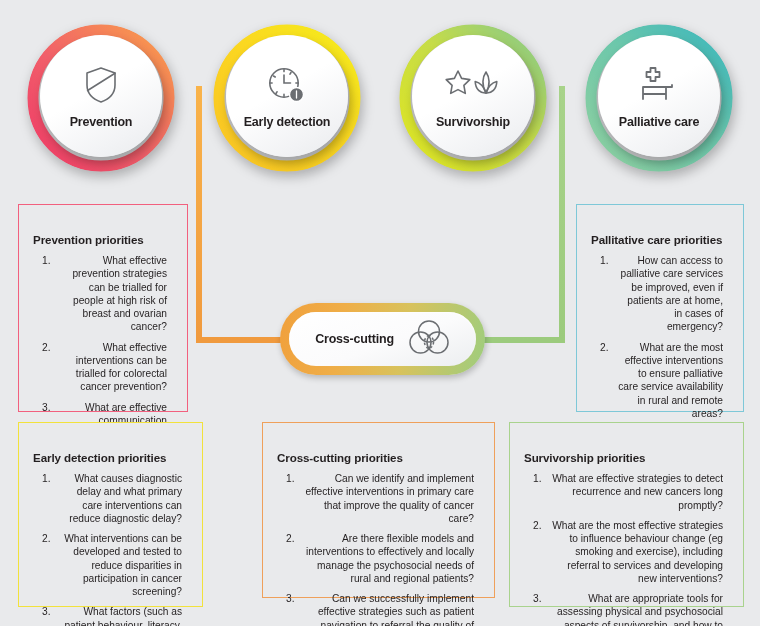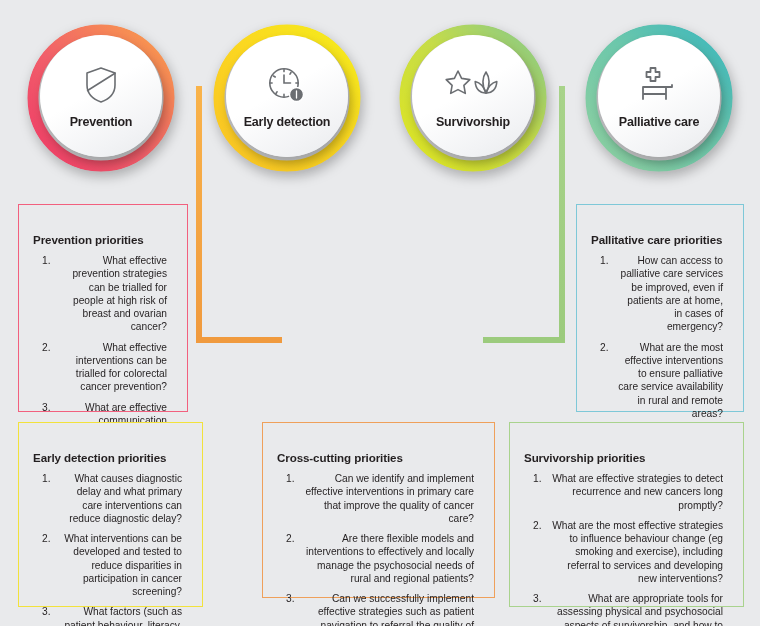--- a/index.html
+++ b/index.html
@@ -207,20 +207,34 @@
       <div class="node-icon">
         <svg width="40" height="38" viewBox="0 0 40 38" fill="none" stroke="#6b6e72" stroke-width="1.8" stroke-linejoin="round" stroke-linecap="round">
           <path d="M11.5 2 H16.5 V6 H20.5 V11 H16.5 V15 H11.5 V11 H7.5 V6 H11.5 Z"></path>
           <path d="M4 21 H27 V28 H4 Z M4 28 V33 M27 21 V33 M27 21 H33 V19"></path>
         </svg>
       </div>
       <div class="node-label">Palliative care</div>
     </div>
   </div>
 
+  <div id="cross-cutting-node">
+    <div class="pill-ring"></div>
+    <div class="pill-inner">
+      <span class="pill-label">Cross-cutting</span>
+      <span>
+        <svg width="42" height="40" viewBox="0 0 42 40" fill="none" stroke="#6b6e72" stroke-width="1.5">
+          <circle cx="21" cy="14.5" r="10.5"></circle>
+          <circle cx="12.5" cy="25.5" r="10.5"></circle>
+          <circle cx="29.5" cy="25.5" r="10.5"></circle>
+          <path d="M21 18.3 a7.2 7.2 0 0 0 0 13.4 a7.2 7.2 0 0 0 0 -13.4" stroke-dasharray="2.4 2.2"></path>
+        </svg>
+      </span>
+    </div>
+  </div>
 
   <div class="prio-box" id="box-prevention">
     <div class="prio-title">Prevention priorities</div>
     <ol class="prio-list">
       <li>What effective prevention strategies can be trialled for people at high risk of breast and ovarian cancer?</li>
       <li>What effective interventions can be trialled for colorectal cancer prevention?</li>
       <li>What are effective communication strategies to target framing personal cancer risk, cause of cancer and cancer prevention?</li>
     </ol>
   </div>
 

